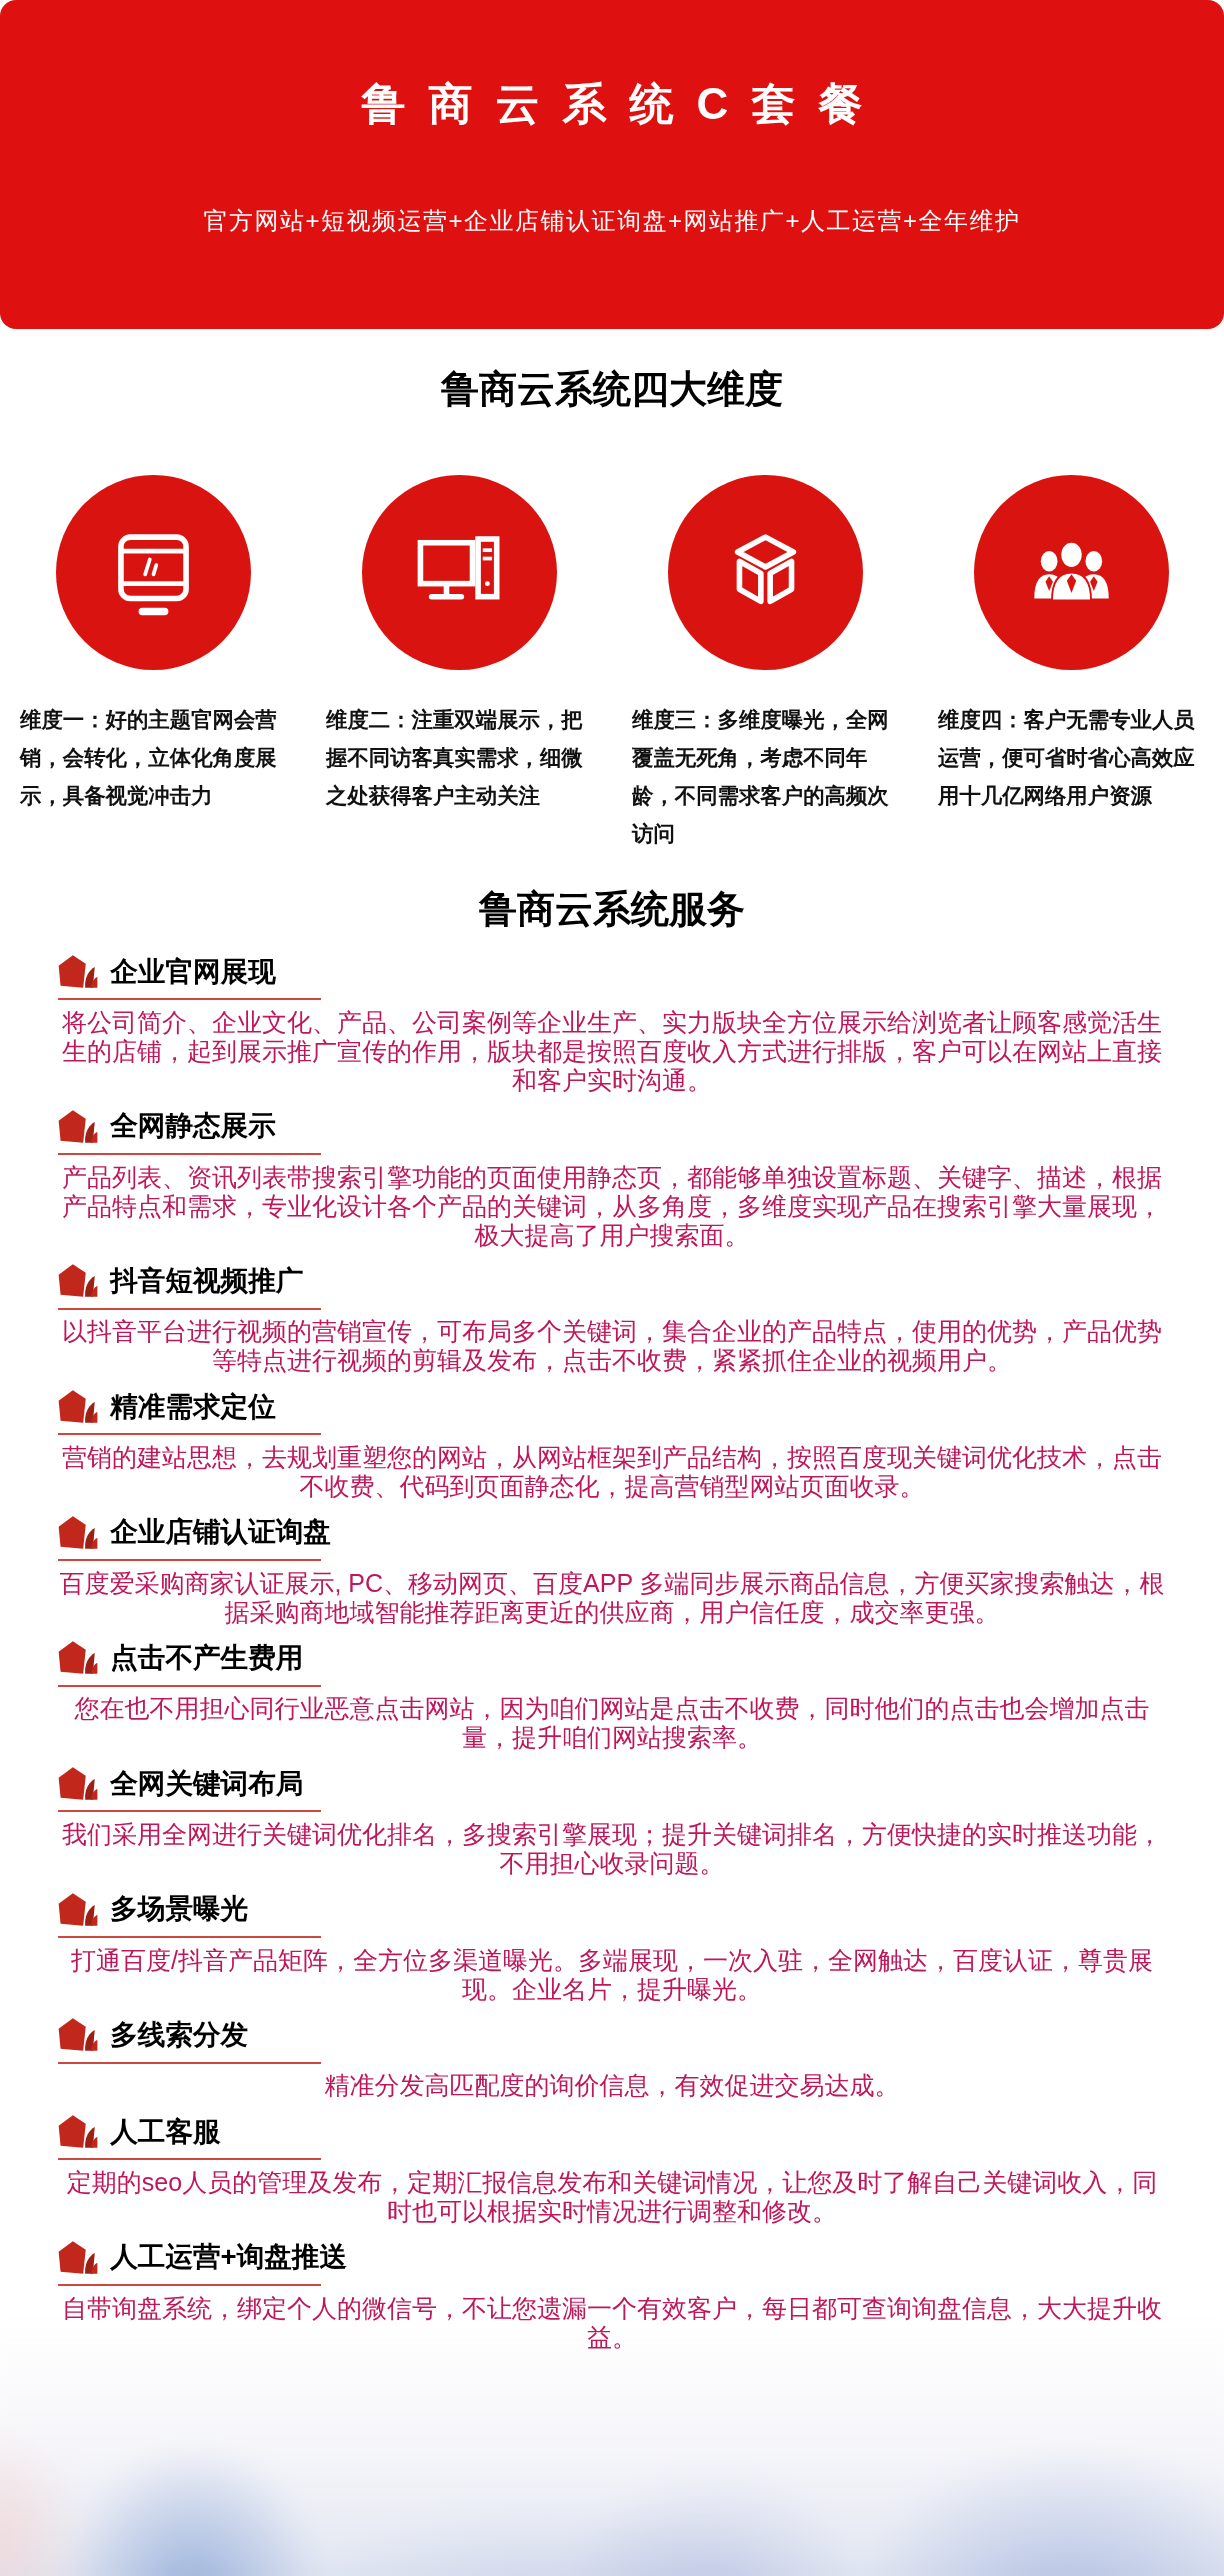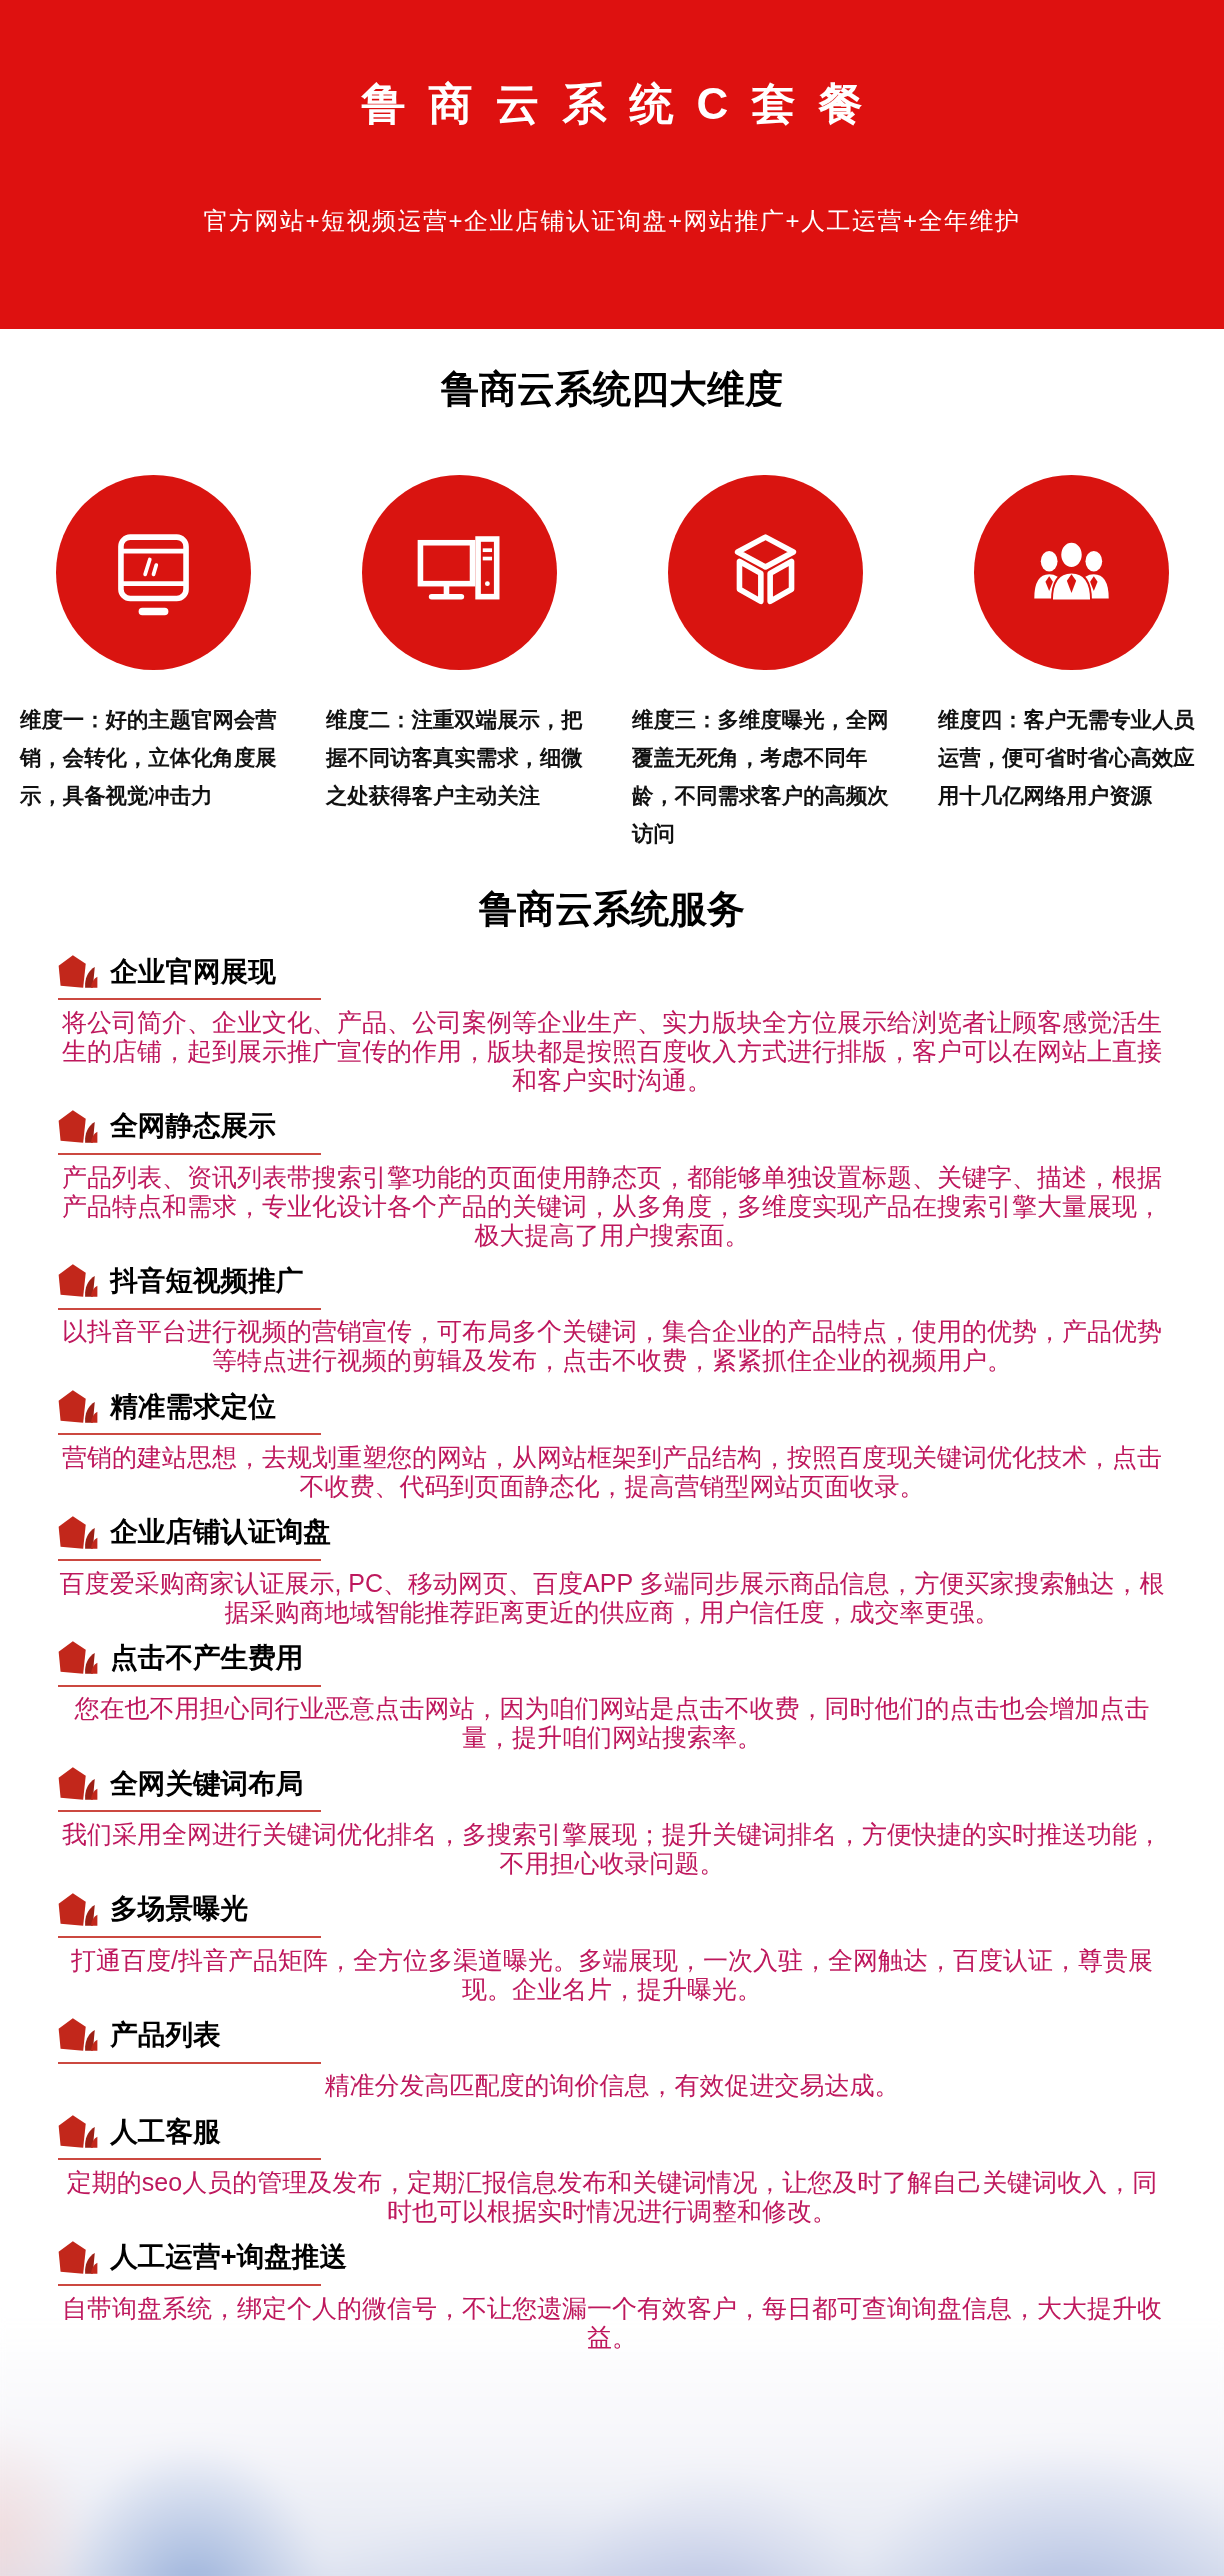--- a/index.html
+++ b/index.html
@@ -1,20 +1,20 @@
 <!DOCTYPE html>
 <html style="font-size:12.2px"><head>
 <meta charset="utf-8">
 <style>
   html,body{margin:0;padding:0;background:#fff;}
   body{font-family:"Liberation Sans", sans-serif;}
   .page{position:relative;width:1224px;height:2576px;background:#ffffff;overflow:hidden;}
 
   
-  .banner{box-sizing:border-box;height:329px;background:#de1110;text-align:center;padding-top:80px;}
+  .banner{box-sizing:border-box;height:329px;background:#de1110;text-align:center;padding-top:80px;border-radius:16px;}
   .banner-title{color:#ffffff;font-size:44px;font-weight:900;letter-spacing:23px;text-indent:23px;line-height:47px;}
   .banner-subtitle{color:#ffffff;font-size:24px;font-weight:400;letter-spacing:1.5px;margin-top:76px;line-height:35px;}
 
   
   .section-title{font-size:38px;font-weight:900;color:#000;text-align:center;line-height:44px;}
   #dims-title{margin-top:38px;}
   #services-title{margin-top:34px;}
 
   
   .dims{display:grid;grid-template-columns:repeat(4,1fr);margin-top:64px;}
@@ -214,21 +214,21 @@
       </div>
       <div class="service-underline"></div>
       <div class="service-desc">打通百度/抖音产品矩阵，全方位多渠道曝光。多端展现，一次入驻，全网触达，百度认证，尊贵展现。企业名片，提升曝光。</div>
     </div>
 
     <div class="service">
       <div class="service-head">
         <svg viewBox="0 0 62 52">
             <use href="#logo-flag"></use>
           </svg>
-        <div class="service-title">产品列表</div>
+        <div class="service-title">多线索分发</div>
       </div>
       <div class="service-underline"></div>
       <div class="service-desc">精准分发高匹配度的询价信息，有效促进交易达成。</div>
     </div>
 
     <div class="service">
       <div class="service-head">
         <svg viewBox="0 0 62 52">
             <use href="#logo-flag"></use>
           </svg>

